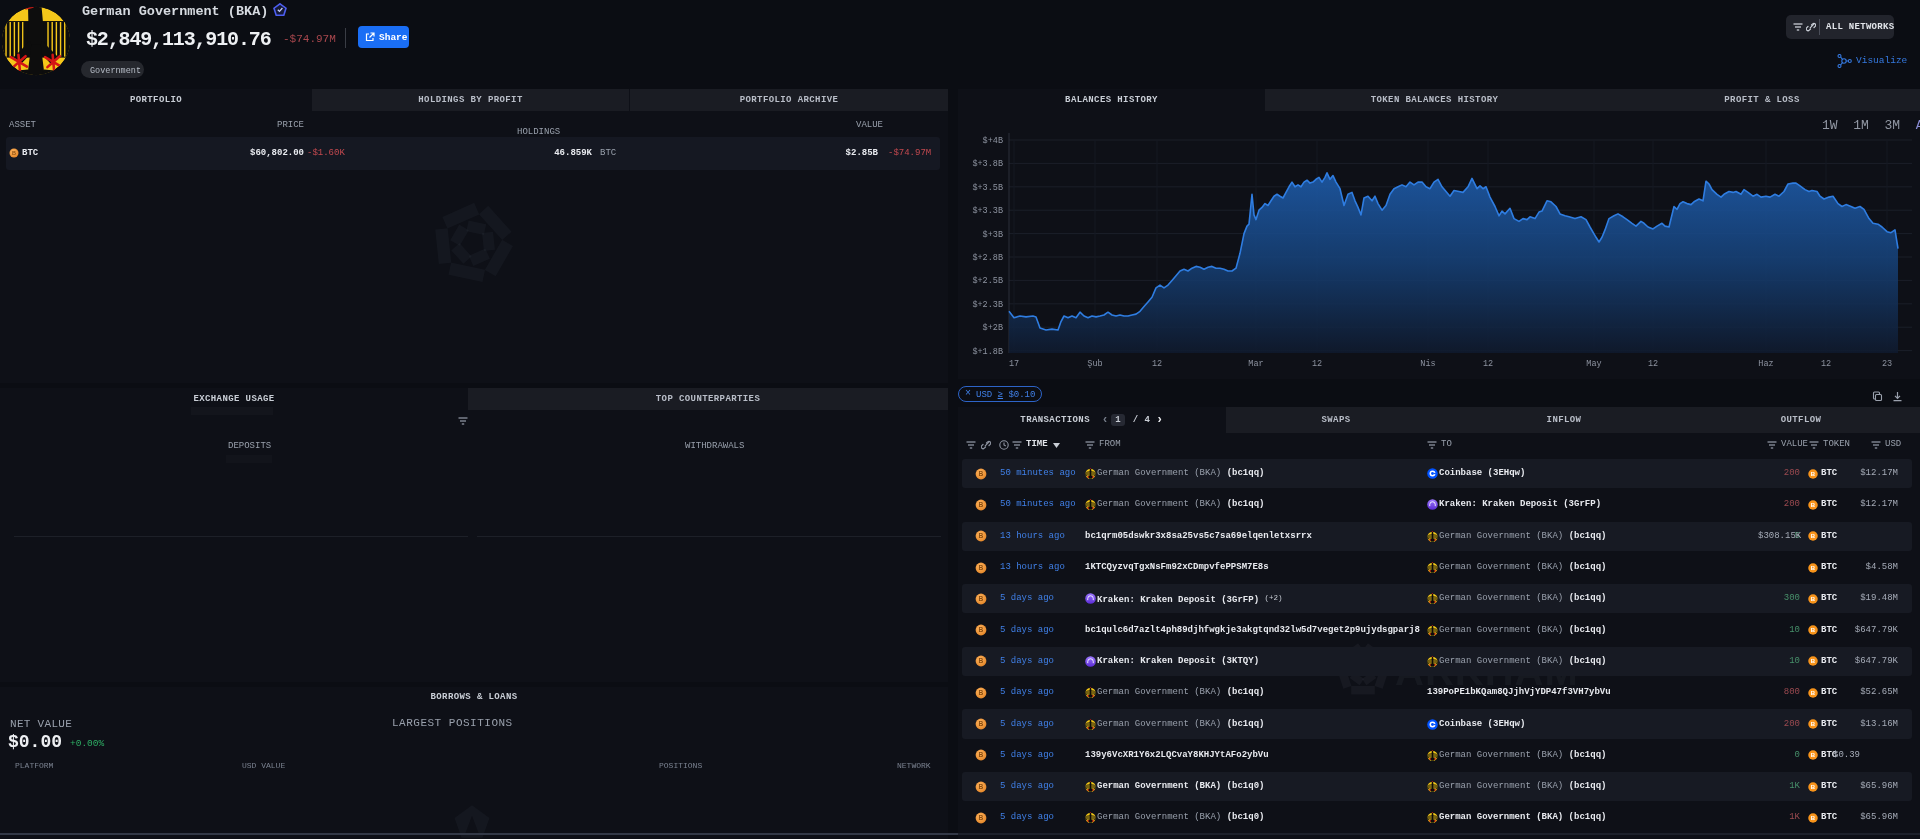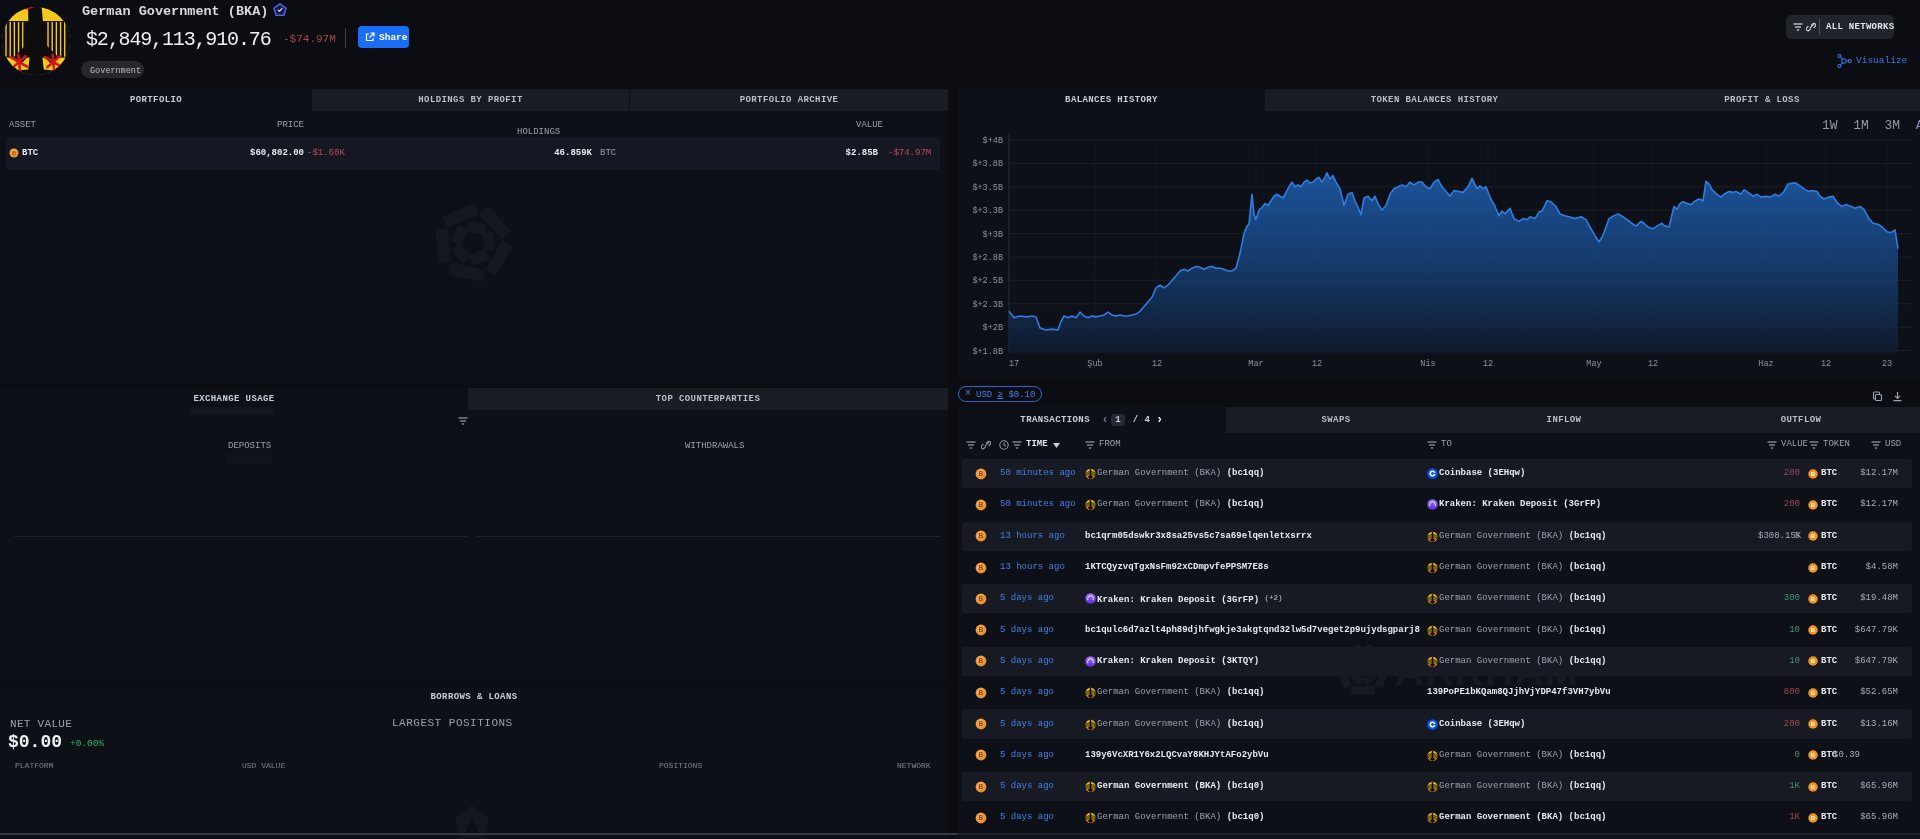--- a/index.html
+++ b/index.html
@@ -48,21 +48,21 @@
 <path d="M9 57 l17 10 M11.5 67.5 l13-11.5 M17 54.5 l1.5 16"></path>
 <path d="M45 57 l17 10 M47.5 67.5 l13-11.5 M53 54.5 l1.5 16"></path>
 </g>
 </g>
 </svg>
 <div class="ab" style="left:82px;top:4px;font-size:13.5px;font-weight:bold;color:#d6dae0">German Government (BKA)</div>
 <svg class="ab" style="left:273px;top:3px" width="14" height="14" viewBox="0 0 14 14">
     <path d="M7 0.8 L13 5.2 L10.8 12.2 L3.2 12.2 L1 5.2 Z" fill="rgba(40,50,120,0.35)" stroke="#4d5ef0" stroke-width="1.6"></path>
     <path d="M4.8 6.8 L6.5 8.4 L9.4 5" stroke="#c6ccf5" stroke-width="1.3" fill="none"></path>
   </svg>
-<div class="ab" style="left:86px;top:28px;font-size:20px;font-weight:normal;letter-spacing:-1.15px;color:#eef0f3">$2,849,113,910.76</div>
+<div class="ab" style="left:86px;top:28px;font-size:20px;font-weight:bold;letter-spacing:-1.15px;color:#eef0f3">$2,849,113,910.76</div>
 <div class="ab" style="left:283px;top:33px;font-size:11px;color:#a8474d">-$74.97M</div>
 <div class="ab" style="left:345px;top:28px;width:1px;height:20px;background:#3a3d45"></div>
 <div class="ab" style="left:358px;top:26px;width:51px;height:22px;background:#1a6ef5;border-radius:4px"></div>
 <svg class="ab" style="left:365px;top:32px" width="10" height="10" viewBox="0 0 10 10">
     <g stroke="#fff" stroke-width="1.2" fill="none">
       <path d="M4 2 H1.5 V8.5 H8 V6"></path>
       <path d="M5.5 1 H9 V4.5 M9 1 L4.5 5.5"></path>
     </g>
   </svg>
 <div class="ab" style="left:379px;top:32px;font-size:9.5px;font-weight:bold;color:#fff">Share</div>

